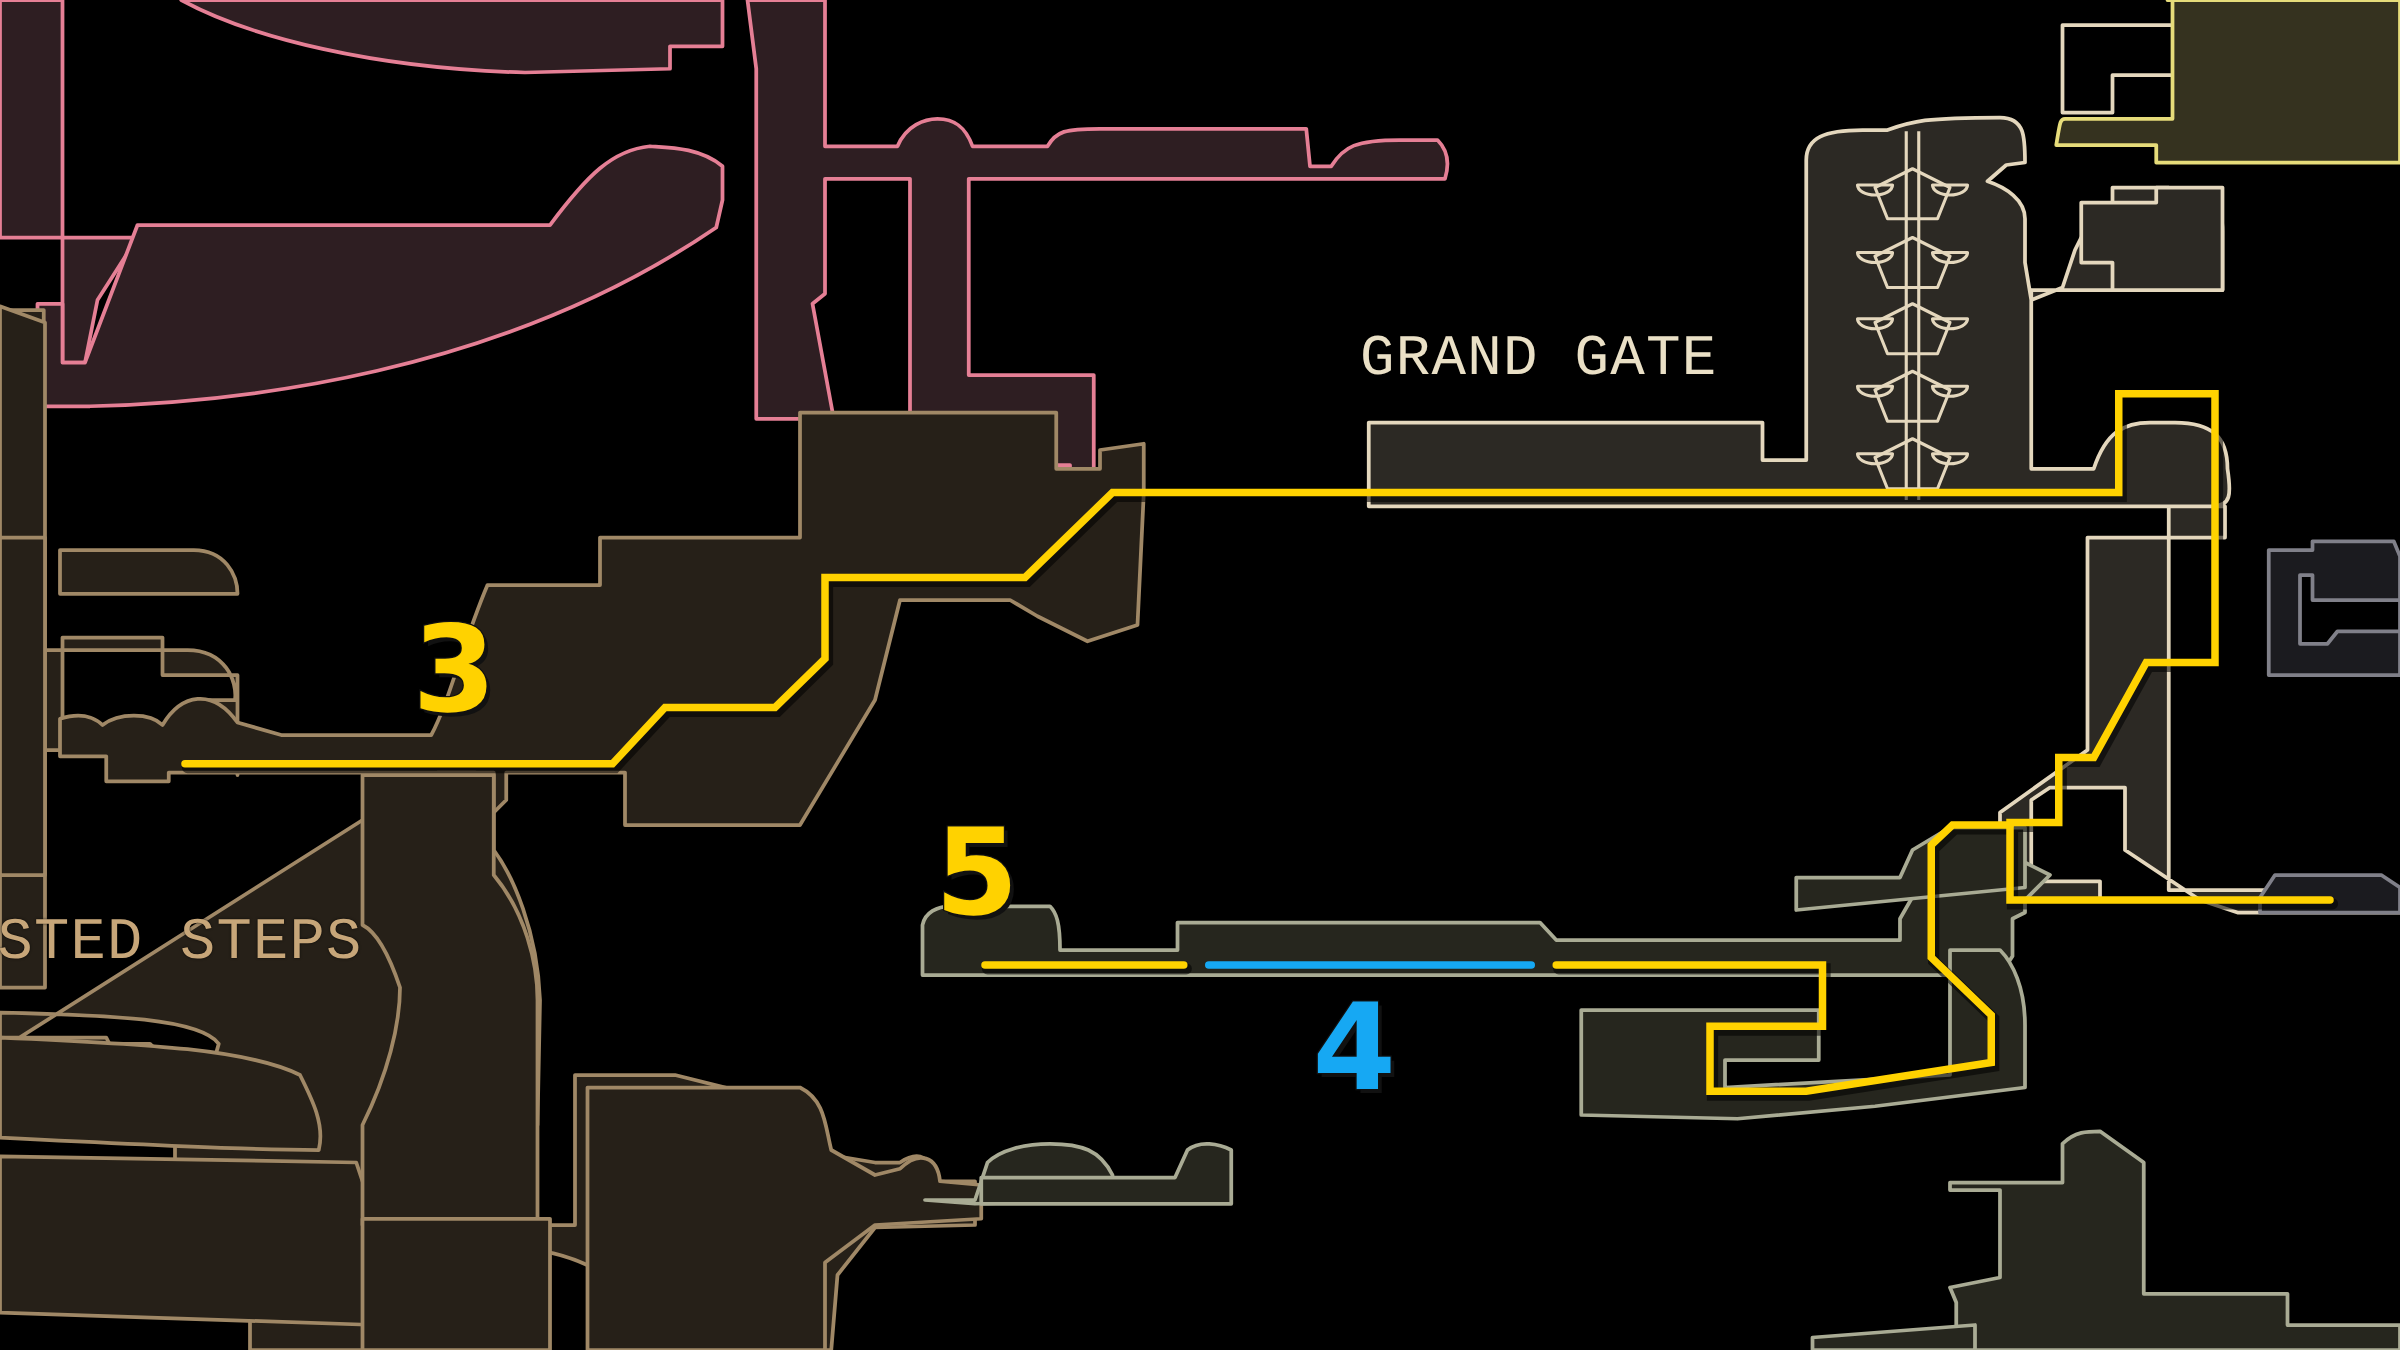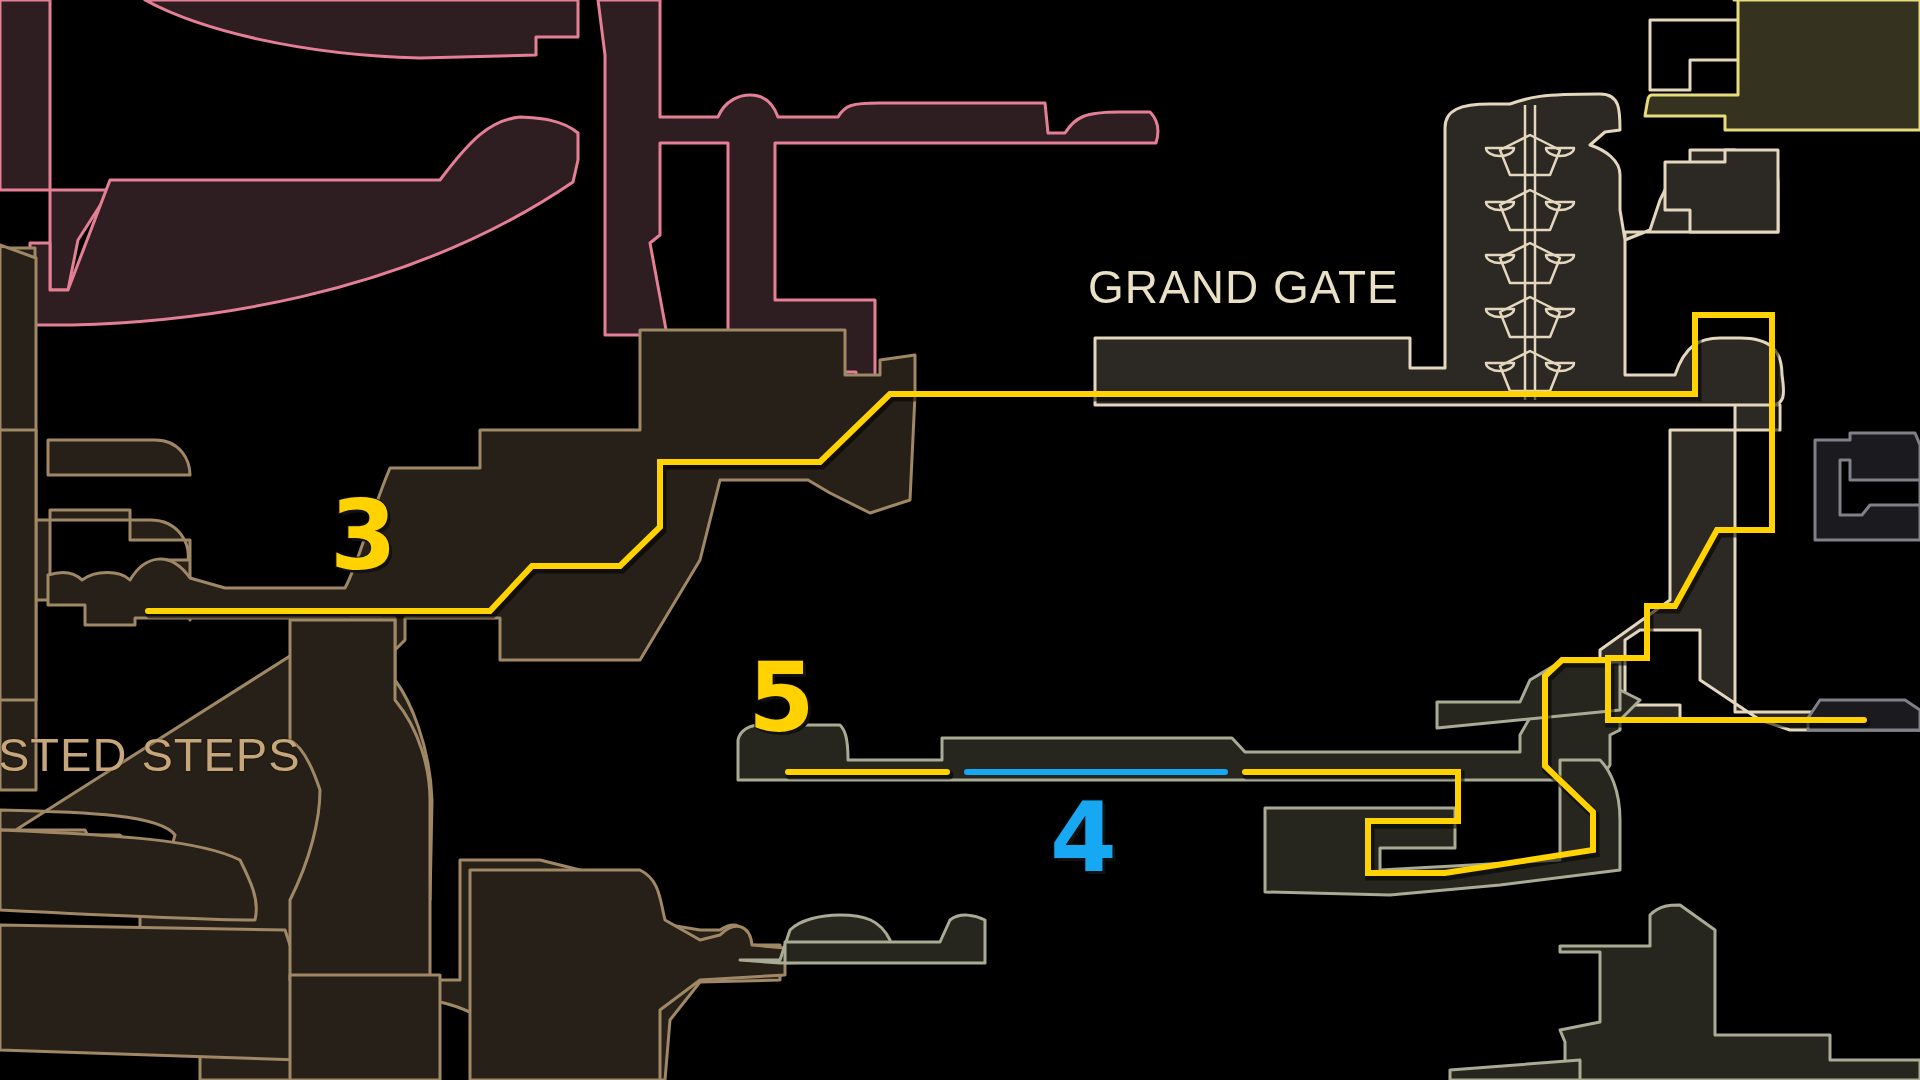--- a/index.html
+++ b/index.html
@@ -1,19 +1,19 @@
 <!DOCTYPE html>
 <html><head>
   <meta charset="utf-8">
   <style>
     html, body { margin:0; padding:0; background:#000; }
     body { width:1920px; height:1080px; overflow:hidden; position:relative; }
     #map { position:absolute; left:0; top:0; width:1920px; height:1080px; display:block; }
     .area-label {
-      position:absolute; font-family:Liberation Sans, sans-serif;
+      position:absolute; font-family:Liberation Mono, monospace;
       letter-spacing:1px; white-space:nowrap; line-height:1;
       text-shadow:0 0 2px rgba(0,0,0,.8);
     }
     .marker {
       position:absolute; font-family:"DejaVu Sans","Liberation Sans",sans-serif;
       font-weight:bold; line-height:1;
       -webkit-text-stroke:2px #111; paint-order:stroke fill;
       text-shadow:3px 3px 0 #111;
     }
   </style>

